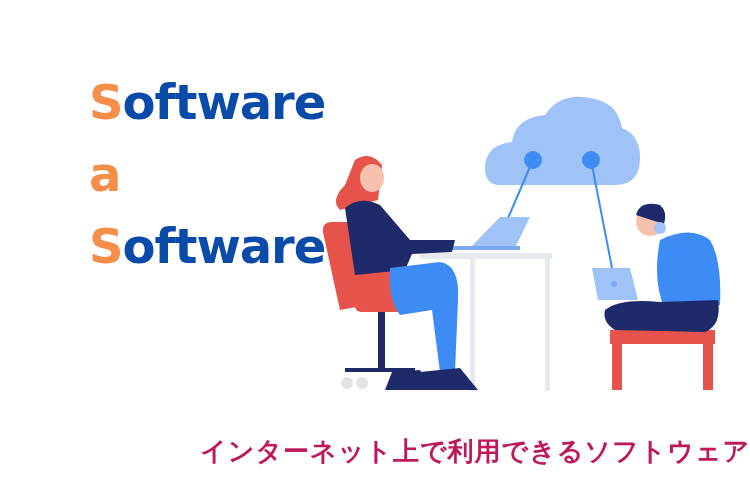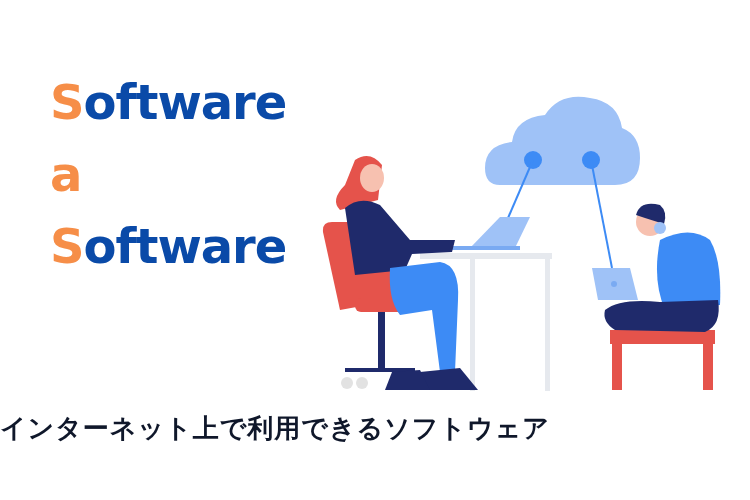--- a/index.html
+++ b/index.html
@@ -1,20 +1,20 @@
 <!DOCTYPE html>
 <html><head>
 <meta charset="utf-8">
 <style>
   html,body{margin:0;padding:0;background:#fff;}
   body{width:750px;height:500px;position:relative;overflow:hidden;font-family:"DejaVu Sans","Liberation Sans",sans-serif;}
   .title{position:absolute;left:50px;top:66px;font-weight:bold;font-size:48px;line-height:72px;color:#0a4aa8;letter-spacing:-1px;}
-  .title .line{display:block;height:72px;}
+  .title .line{display:block;height:72px;margin-left:39px;}
   .title .hl{color:#f68e48;}
-  .subtitle{position:absolute;left:0;right:0;top:411px;text-align:left;font-weight:bold;font-size:26px;color:#0f172a;letter-spacing:1px;}
+  .subtitle{position:absolute;left:0;right:0;top:434px;text-align:right;font-weight:bold;font-size:26px;color:#be185d;letter-spacing:1px;}
   svg.illus{position:absolute;left:300px;top:80px;}
 </style>
 </head>
 <body>
 
 <div class="title">
   <span class="line"><span class="hl">S</span><span>oftware</span></span>
   <span class="line"><span class="hl">a</span><span></span></span>
   <span class="line"><span class="hl">S</span><span>oftware</span></span>
 </div>

